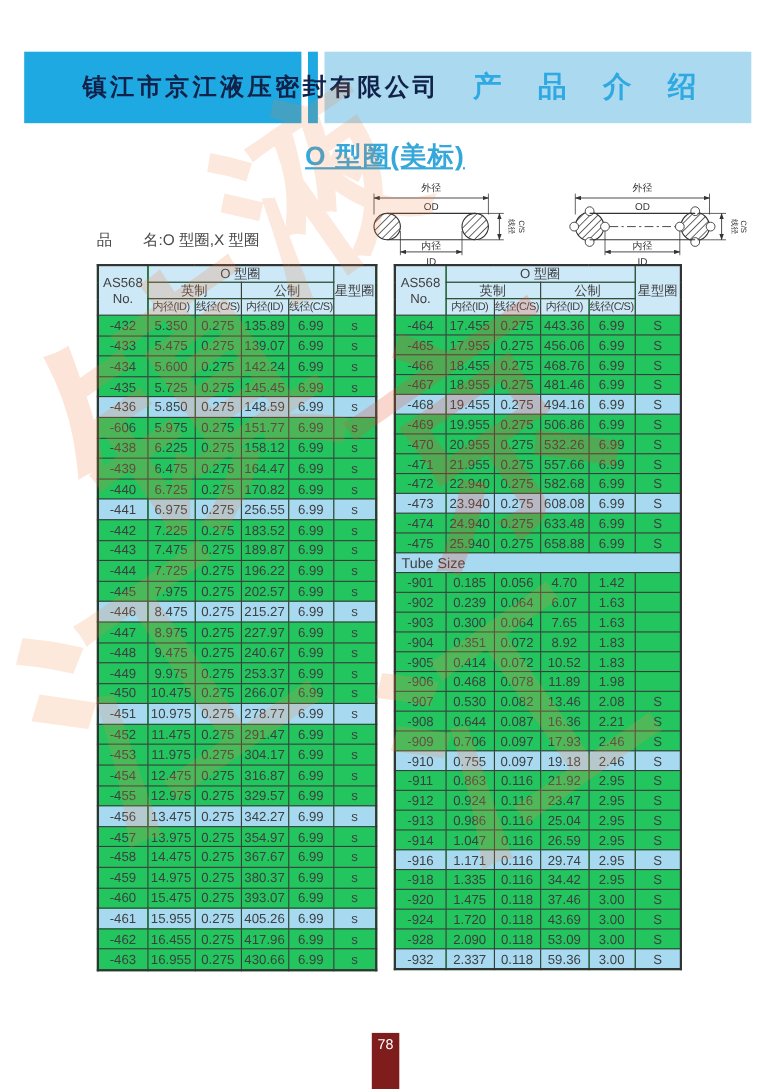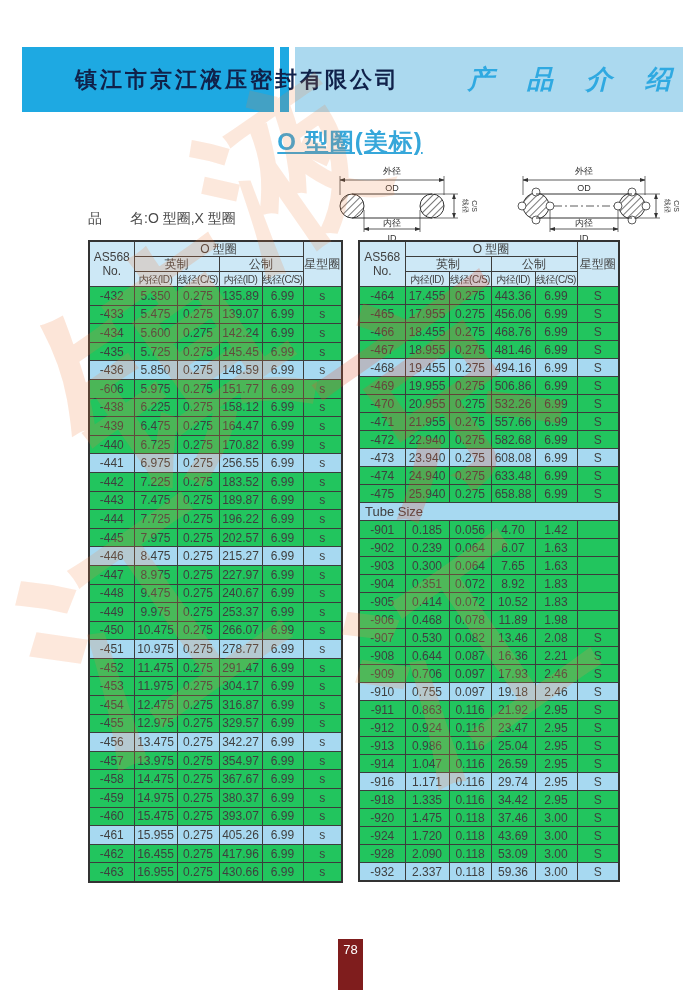--- a/index.html
+++ b/index.html
@@ -8,22 +8,22 @@
   .abs{position:absolute;}
 
   
   .bar-dark{left:22px;top:47px;width:252px;height:65px;background:#1EA9E2;}
   .bar-stripe{left:280px;top:47px;width:9px;height:65px;background:#1EA9E2;}
   .bar-light{left:295px;top:47px;width:388px;height:65px;background:#ABD9EF;}
   .company{left:75px;top:47px;height:77px;line-height:65px;z-index:3;
            font-family:"DejaVu Serif",serif;font-weight:bold;font-size:22px;
            letter-spacing:3px;color:#10214a;white-space:nowrap;}
   .section-title{left:430px;top:47px;width:253px;height:65px;line-height:65px;
-           text-align:right;z-index:3;font-family:"DejaVu Serif",serif;
-           font-weight:bold;font-style:italic;font-size:26px;letter-spacing:12px;
+           text-align:left;z-index:3;font-family:"DejaVu Serif",serif;
+           font-weight:bold;font-size:26px;letter-spacing:12px;
            color:#2FA9E1;white-space:nowrap;}
 
   .page-title{left:0;top:126px;width:700px;text-align:center;
            font-size:24px;font-weight:bold;color:#36A7DA;letter-spacing:1px;text-decoration:underline;}
 
   .info{left:88px;top:170px;font-size:14px;color:#4a4a4a;line-height:19.5px;white-space:pre;}
 
   
   .diagram{left:338px;top:162px;}
 

